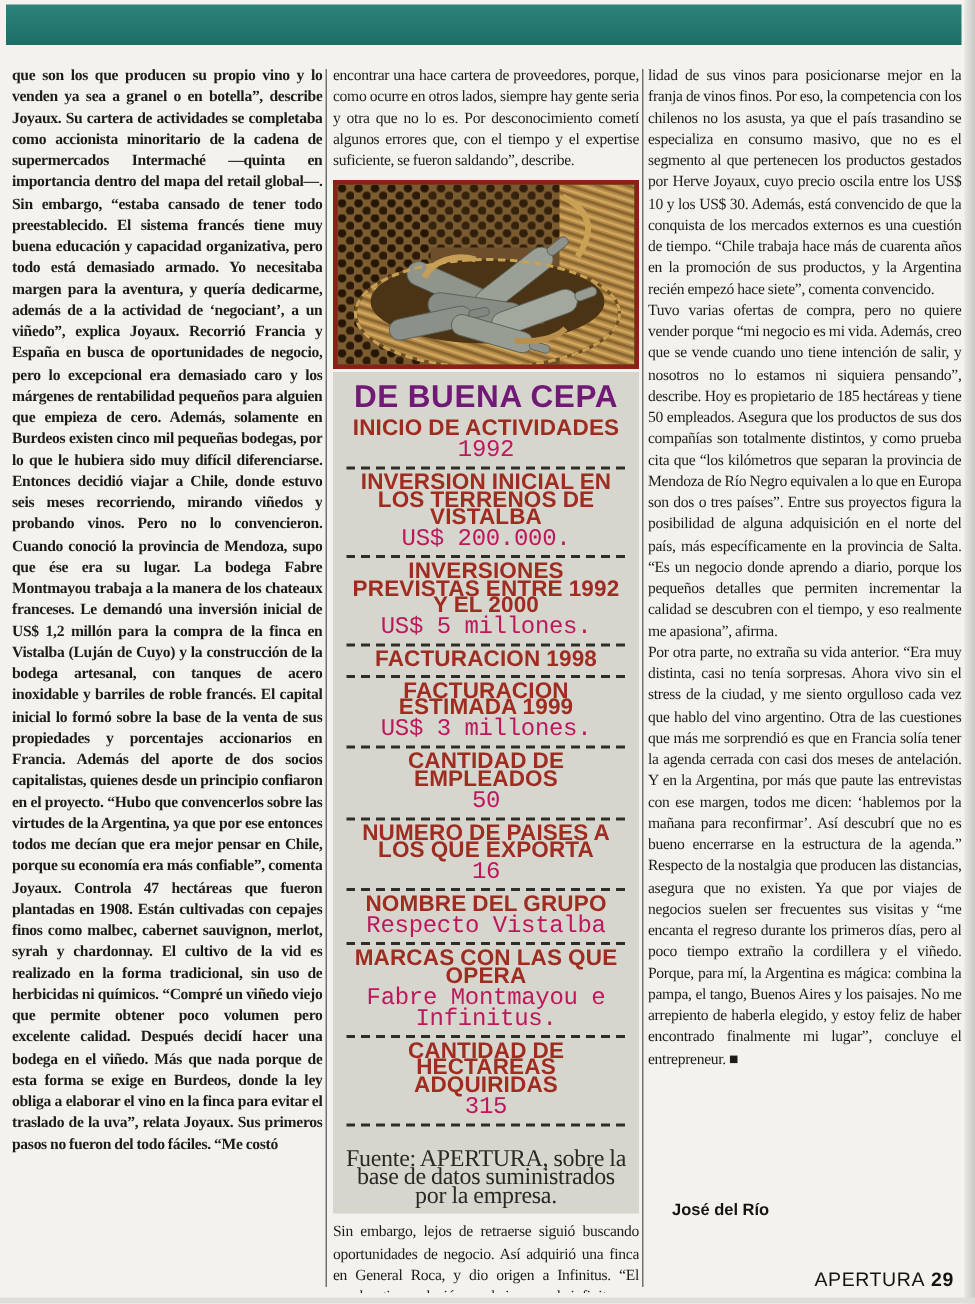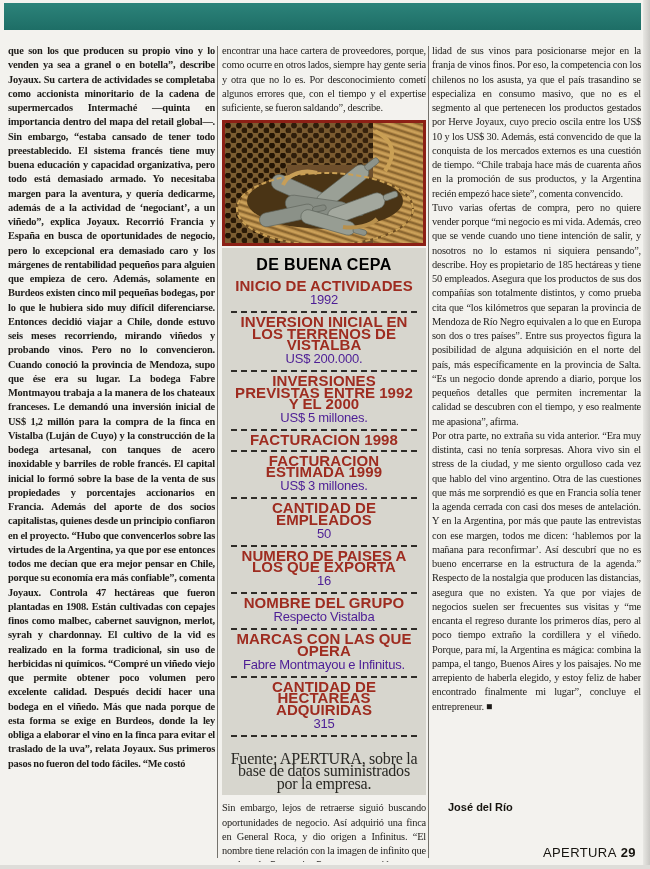--- a/index.html
+++ b/index.html
@@ -28,25 +28,25 @@
   #rule1{left:217px;}
   #rule2{left:428px;}
 
   
   .photo{display:block;margin:5px 0 0 0;border:3px solid #8c2016;height:120px;overflow:hidden;background:#6e4f2c;}
   .photo svg{display:block;width:100%;height:100%;}
 
   
   .infobox{background:#d7d6ce;margin-top:2px;padding:7px 7px 5px;
     font-family:"Liberation Sans", sans-serif;text-align:center;}
-  .ib-title{font-weight:bold;font-size:16px;letter-spacing:0.4px;color:#000000;
+  .ib-title{font-weight:bold;font-size:21px;letter-spacing:0.4px;color:#701a75;
     margin:1px 0 7px;line-height:17px;}
   .field{padding:0;}
   .flabel{color:#9e2c20;font-weight:bold;font-size:15px;line-height:11.5px;letter-spacing:0.1px;}
-  .fvalue{font-size:13px;line-height:14px;color:#4c1d95;margin-top:1.5px;}
+  .fvalue{font-size:16px;line-height:14px;color:#be185d;margin-top:1.5px;font-family:Liberation Mono, monospace;}
   .field::after{content:"";display:block;height:2px;margin:4px 2px 3px;
     background:repeating-linear-gradient(90deg,#2f2d29 0 6px,transparent 6px 10px);}
   .ib-source{font-family:"Liberation Serif", serif;
     font-size:16px;line-height:12.5px;color:#2a2925;margin-top:16px;}
 
   .cont-text{margin-top:6px;}
 
   
   .byline{position:absolute;left:448px;top:801px;
     font-family:"Liberation Sans", sans-serif;font-weight:bold;font-size:11px;

